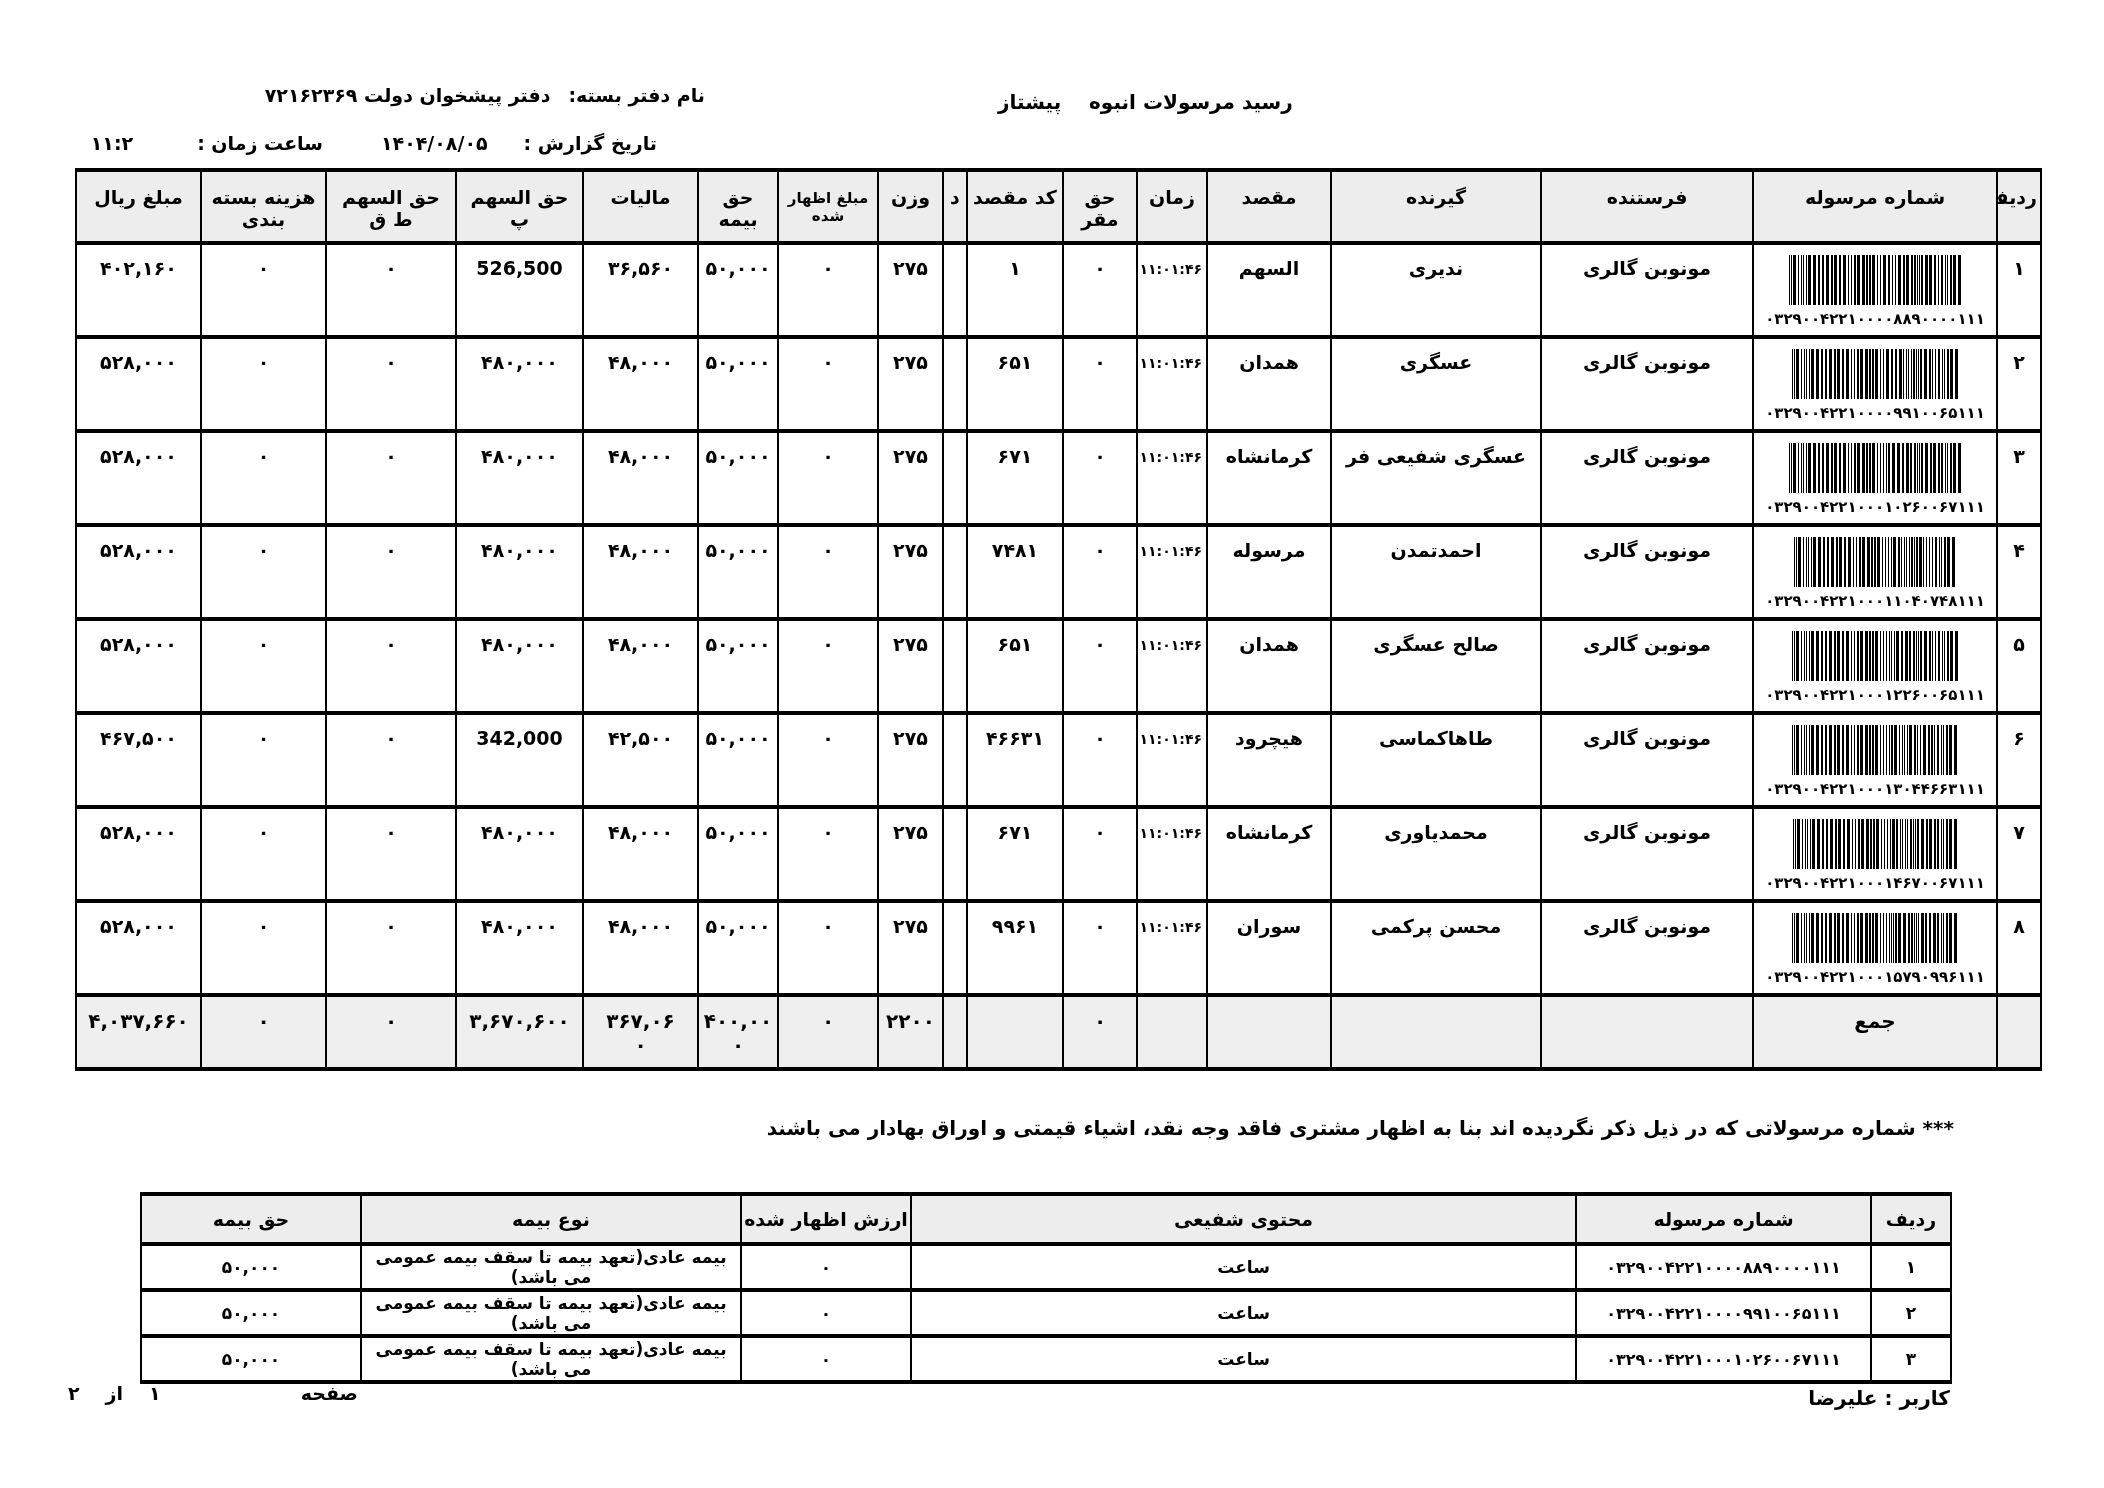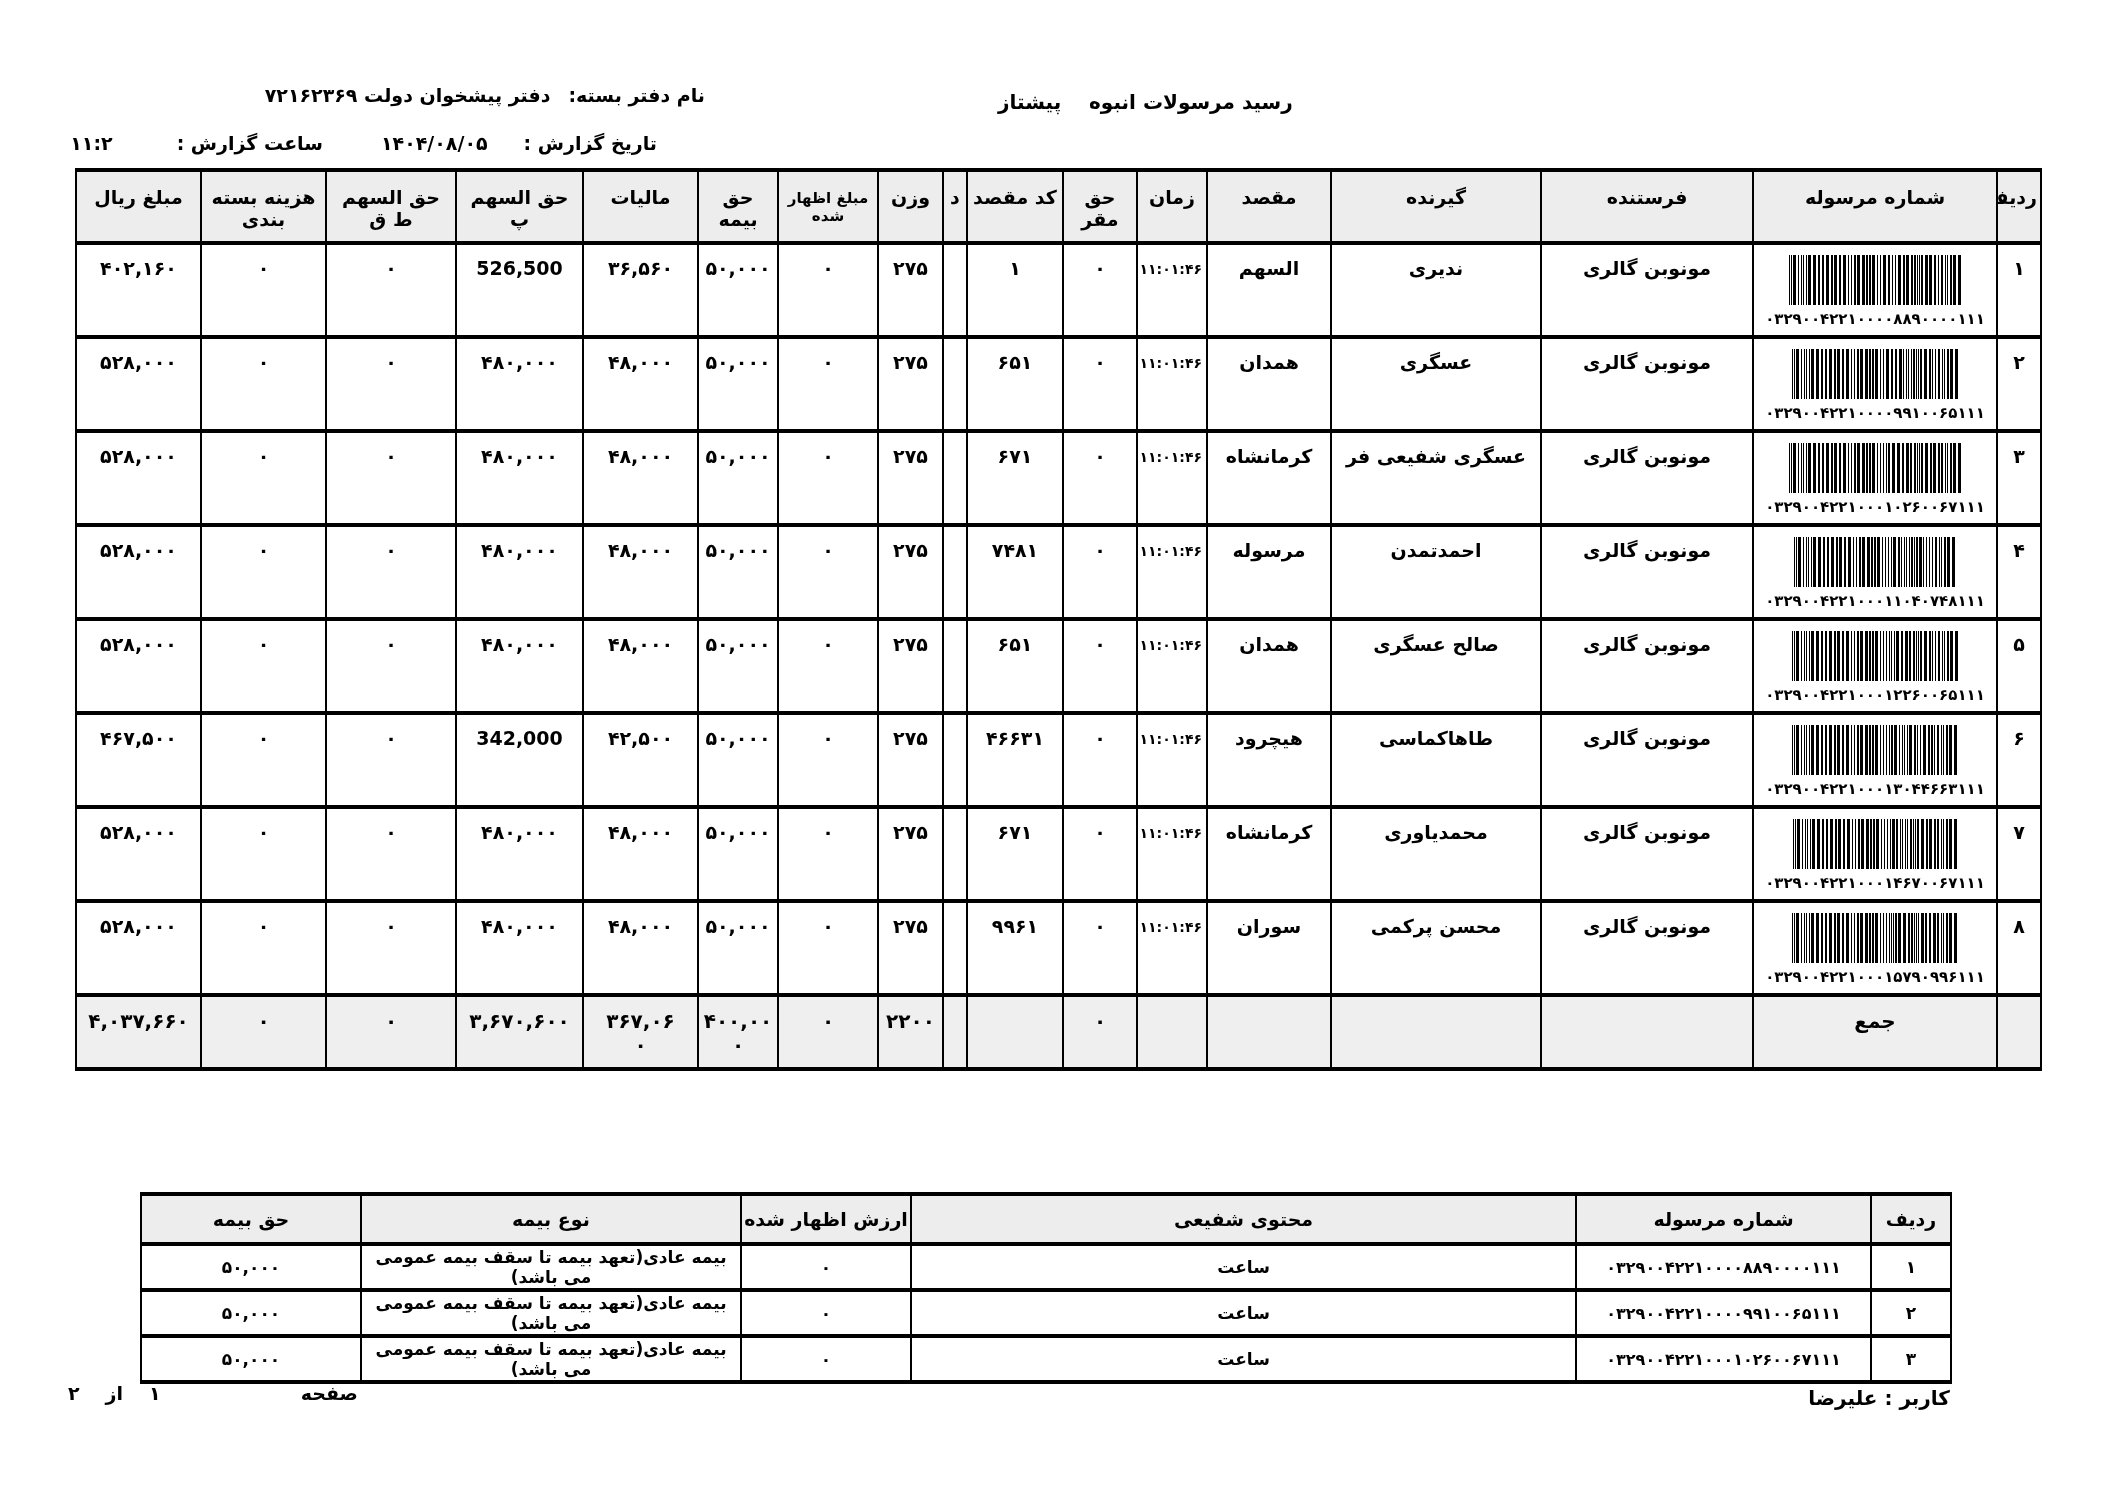--- a/index.html
+++ b/index.html
@@ -96,21 +96,21 @@
   <div class="hdr-title">رسید مرسولات انبوه    پیشتاز</div>
 
   <div class="hdr-office">
     <span>نام دفتر بسته:</span>
     <span>دفتر پیشخوان دولت ۷۲۱۶۲۳۶۹</span>
   </div>
 
   <div class="hdr-date">
     <span>تاریخ گزارش :</span>
     <span class="sp1">۱۴۰۴/۰۸/۰۵</span>
-    <span class="sp2">ساعت گزارش :</span>
+    <span class="sp2">ساعت زمان :</span>
     <span class="sp3">۱۱:۲</span>
   </div>
 
   <table class="main">
     <colgroup>
       <col style="width:44px">
         <col style="width:244px">
         <col style="width:212px">
       <col style="width:210px">
         <col style="width:124px">
@@ -1121,20 +1121,21 @@
         <td class="wrapv">۳۶۷,۰۶
 ۰</td>
         <td>۳,۶۷۰,۶۰۰</td>
         <td>۰</td>
         <td>۰</td>
         <td>۴,۰۳۷,۶۶۰</td>
       </tr>
     </tfoot>
   </table>
 
+  <div class="note">*** شماره مرسولاتی که در ذیل ذکر نگردیده اند بنا به اظهار مشتری فاقد وجه نقد، اشیاء قیمتی و اوراق بهادار می باشند</div>
 
   <table class="ins">
     <colgroup>
       <col style="width:80px">
         <col style="width:295px">
         <col style="width:665px">
       <col style="width:170px">
         <col style="width:380px">
         <col style="width:220px">
     </colgroup>

